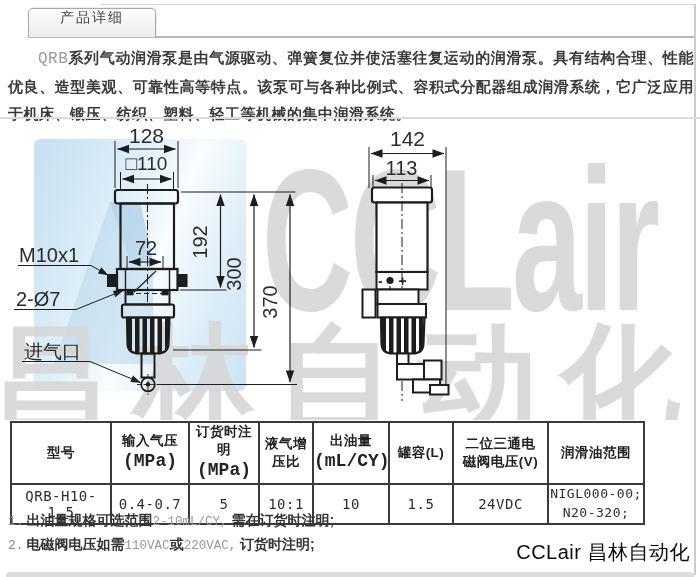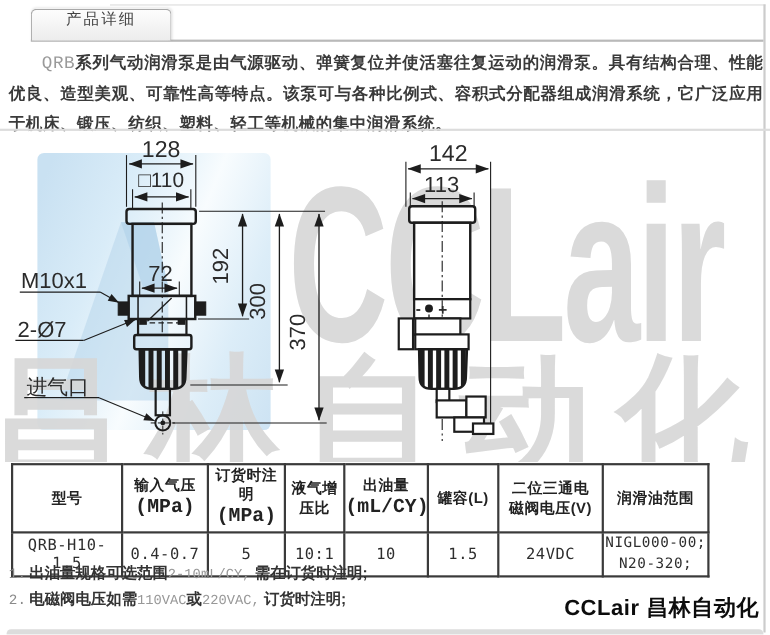--- a/index.html
+++ b/index.html
@@ -44,21 +44,21 @@
       font-size:14px;color:#2e2e2e;letter-spacing:0.5px;}
   td.oil div{line-height:1.45;font-size:13px;text-align:center;}
   
   .notes{position:absolute;left:8px;top:509px;width:520px;}
   .notes-title{font-size:14px;font-weight:bold;color:#333;margin-bottom:4px;}
   .note-line{font-size:14px;line-height:22px;white-space:nowrap;}
   .note-no{font-family:"Liberation Mono",monospace;font-size:13px;color:#8a8a8a;margin-right:3px;}
   .nb{font-weight:bold;color:#333;}
   .ng{font-family:"Liberation Mono",monospace;font-size:12.5px;color:#989898;}
   
-  .brand{position:absolute;right:10px;top:539px;font-size:20px;font-weight:bold;color:#0c0c0c;
+  .brand{position:absolute;right:10px;top:539px;font-size:20px;font-weight:normal;color:#0c0c0c;
          letter-spacing:0.5px;}
   .bottom-strip{position:absolute;left:6px;top:572px;width:688px;height:5px;background:#dcdcdc;
          border-radius:4px 4px 0 0;}
 </style>
 </head>
 <body>
 
 <div class="page">
 
   <div class="top-line"></div>

